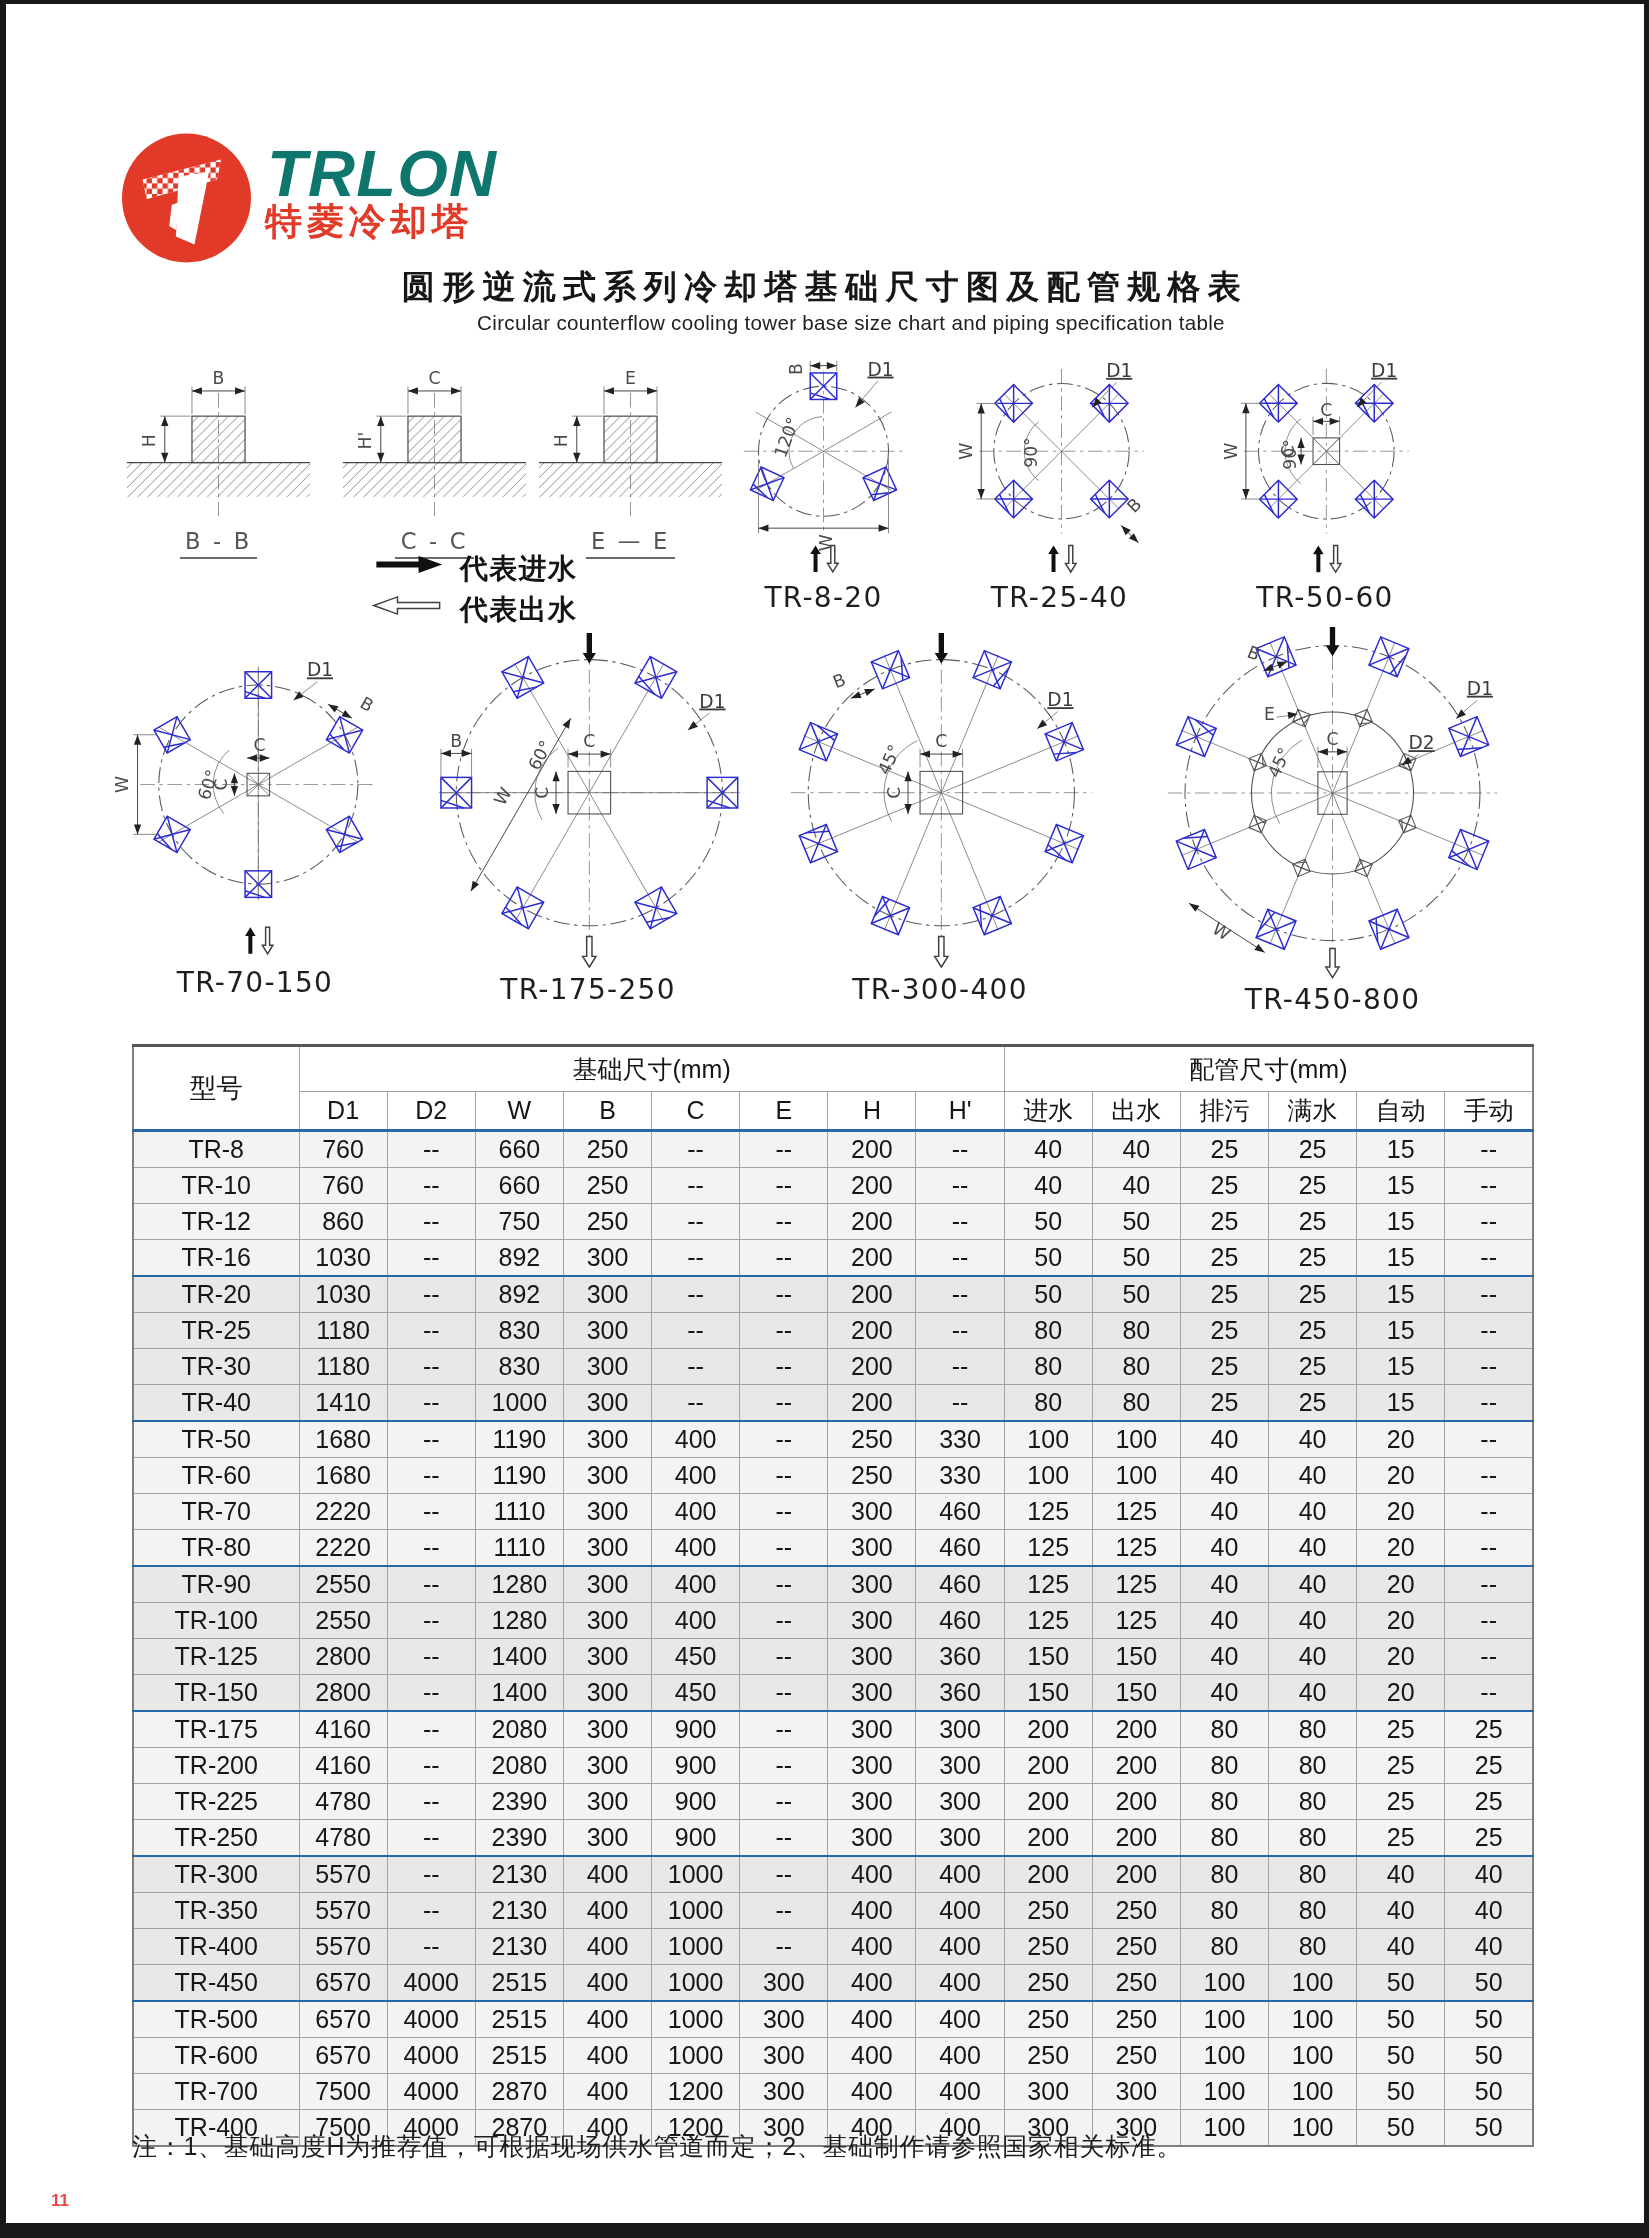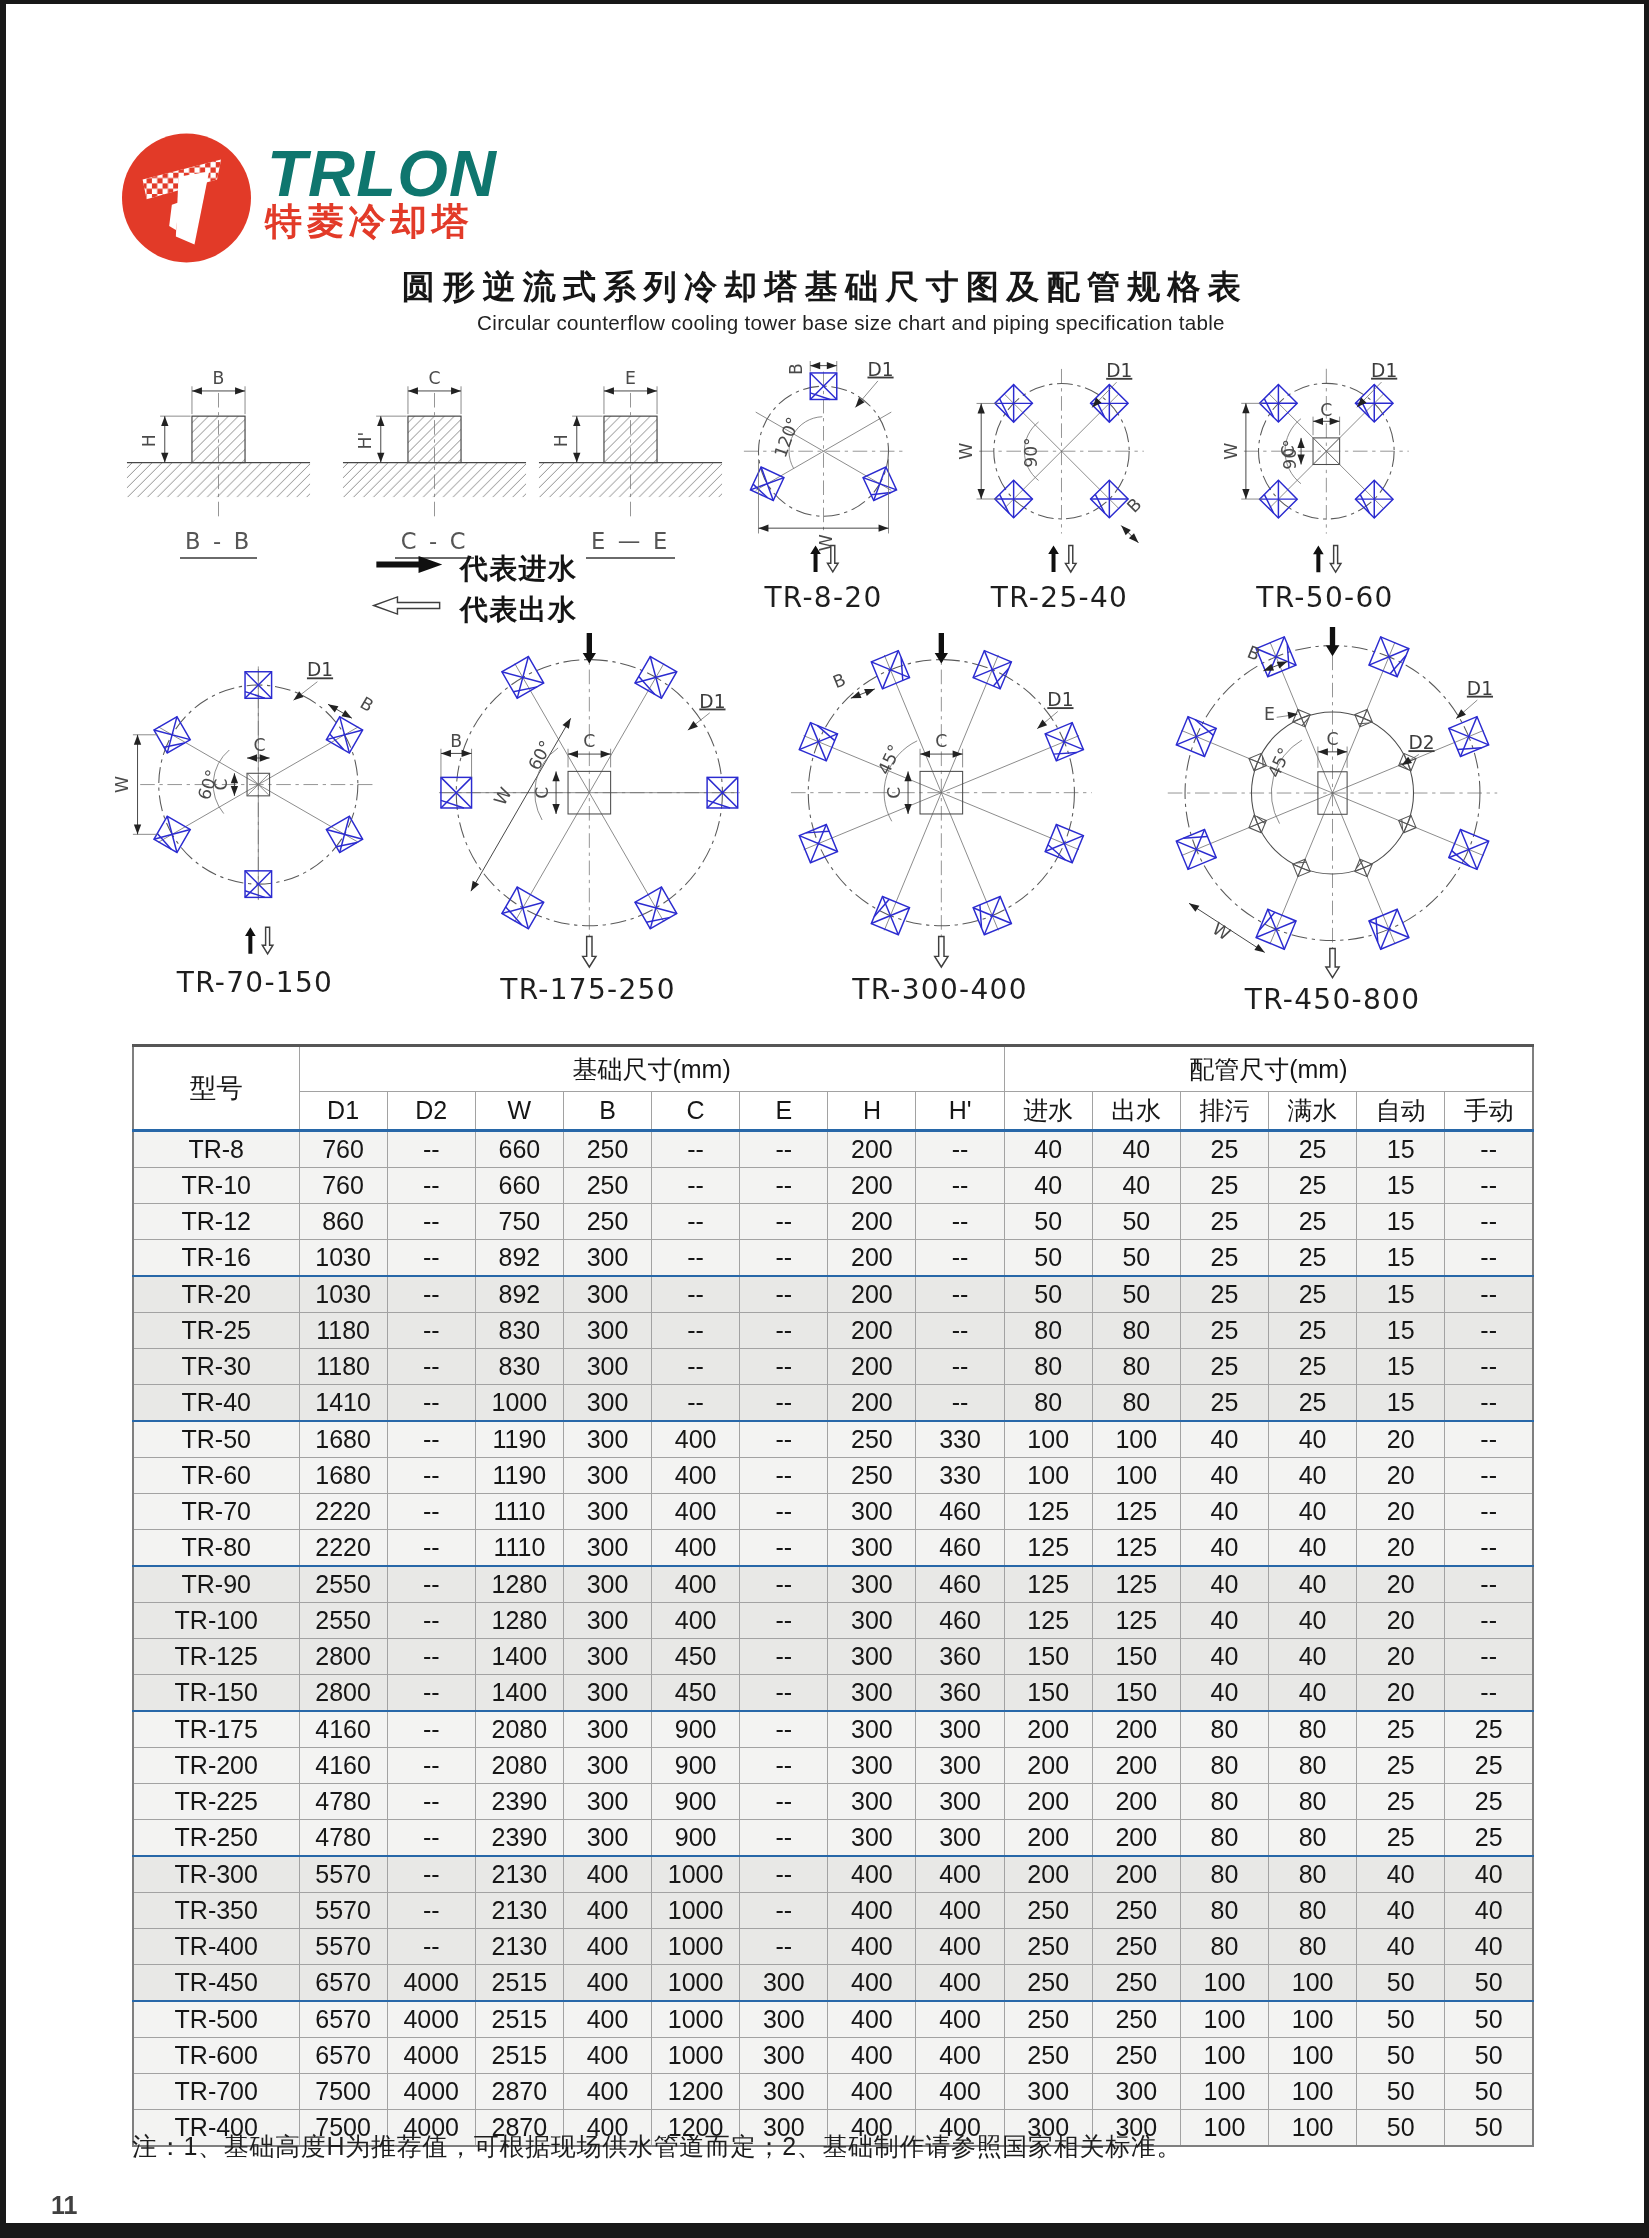--- a/index.html
+++ b/index.html
@@ -50,21 +50,21 @@
   .th-group{font-size:25px;height:44px;}
   .th-sub{font-size:25px;height:37px;}
   .th-model{font-size:26.6px;}
   table.spec thead tr:last-child th{border-bottom:3.3px solid #2767a8;}
   table.spec thead th[rowspan]{border-bottom:3.3px solid #2767a8;}
   table.spec td{font-size:25px;height:35px;background:#f3f3f2;}
   tr.alt td{background:#e8e8e6;}
   tr.gend td{border-bottom:2.7px solid #2767a8;}
 
   .note{font-size:25px;color:#1d1d1d;letter-spacing:0.7px;}
-  .pagenum{font-size:25px;color:#404040;font-weight:600;text-align:center;}
+  .pagenum{font-size:17px;color:#ef4444;font-weight:600;text-align:center;}
 </style>
 </head>
 <body>
 
 <svg width="0" height="0" style="position:absolute" aria-hidden="true">
   <defs>
     <pattern id="hatch" patternUnits="userSpaceOnUse" width="15" height="15">
       <path d="M-3,18 L18,-3" stroke="#7c7c7c" stroke-width="1.3" fill="none"></path>
     </pattern>
     <pattern id="chk" patternUnits="userSpaceOnUse" width="16" height="16">

